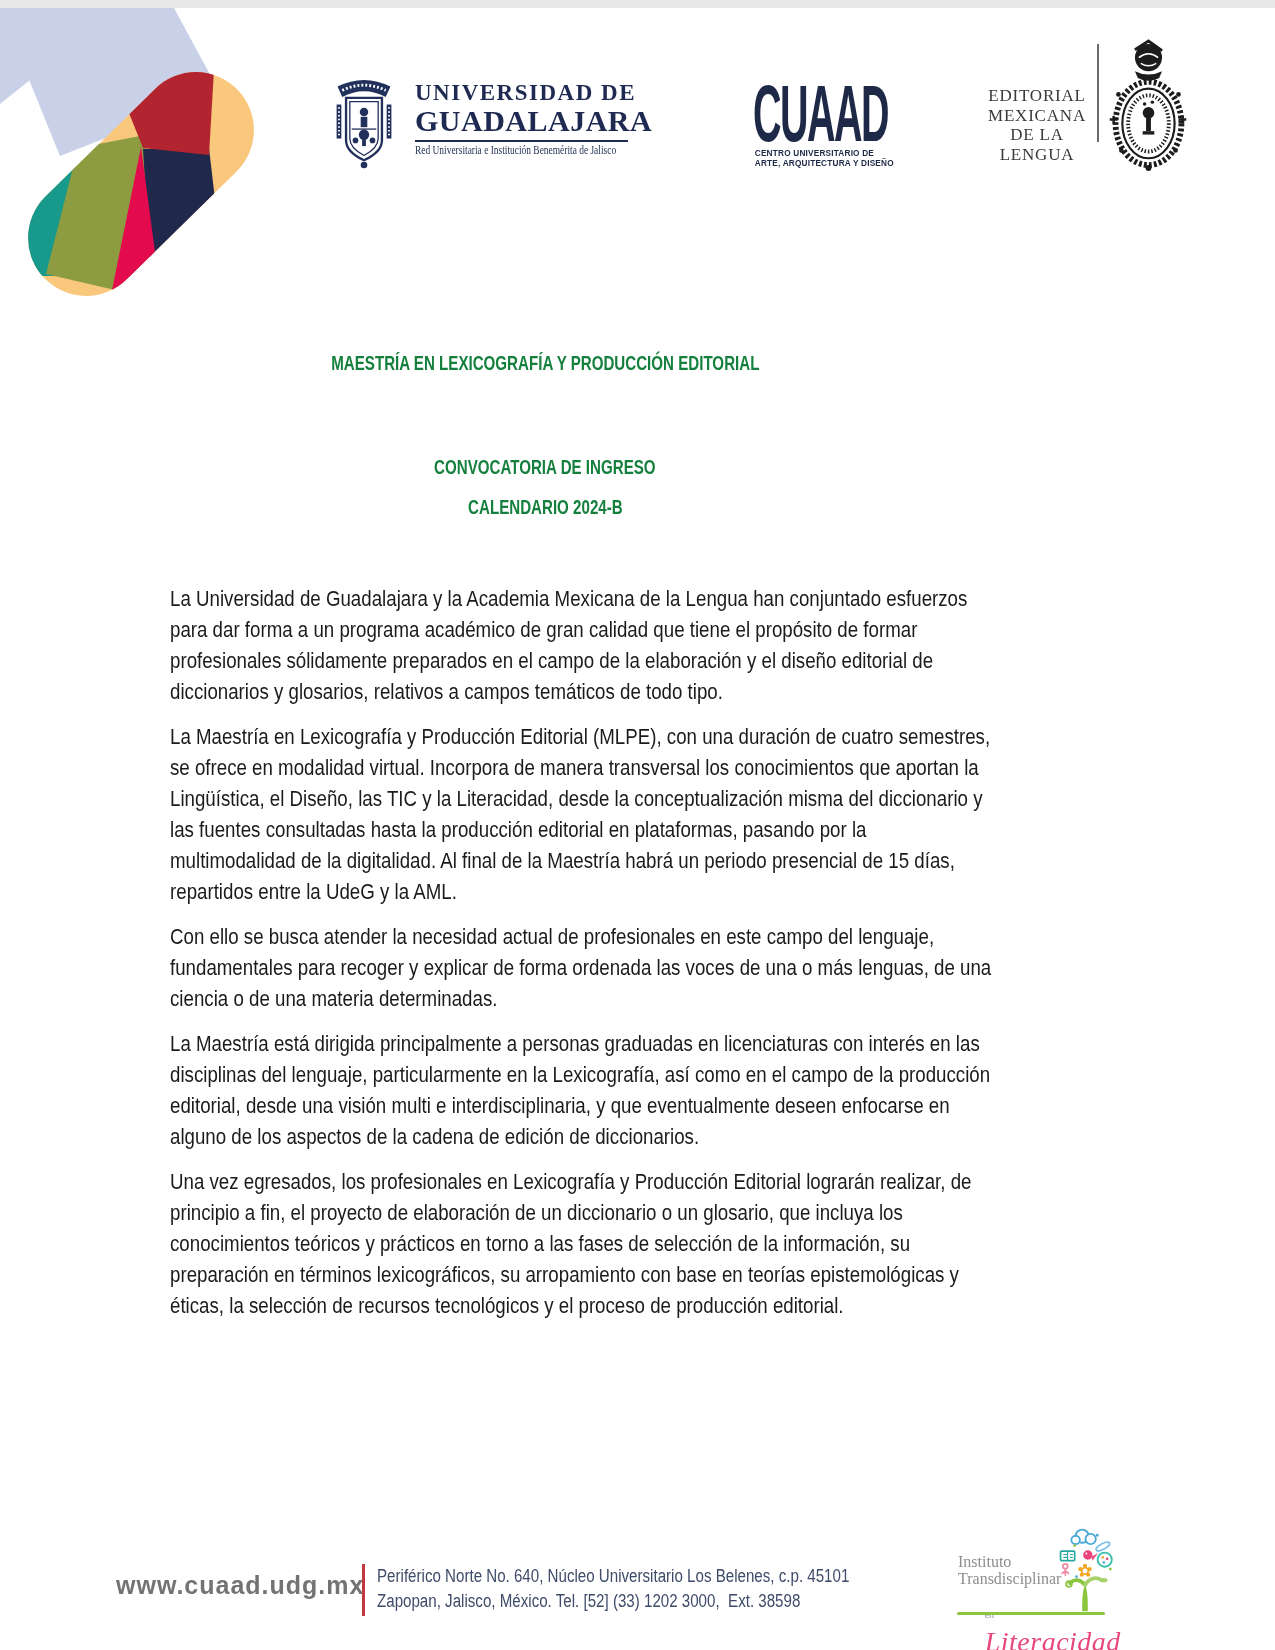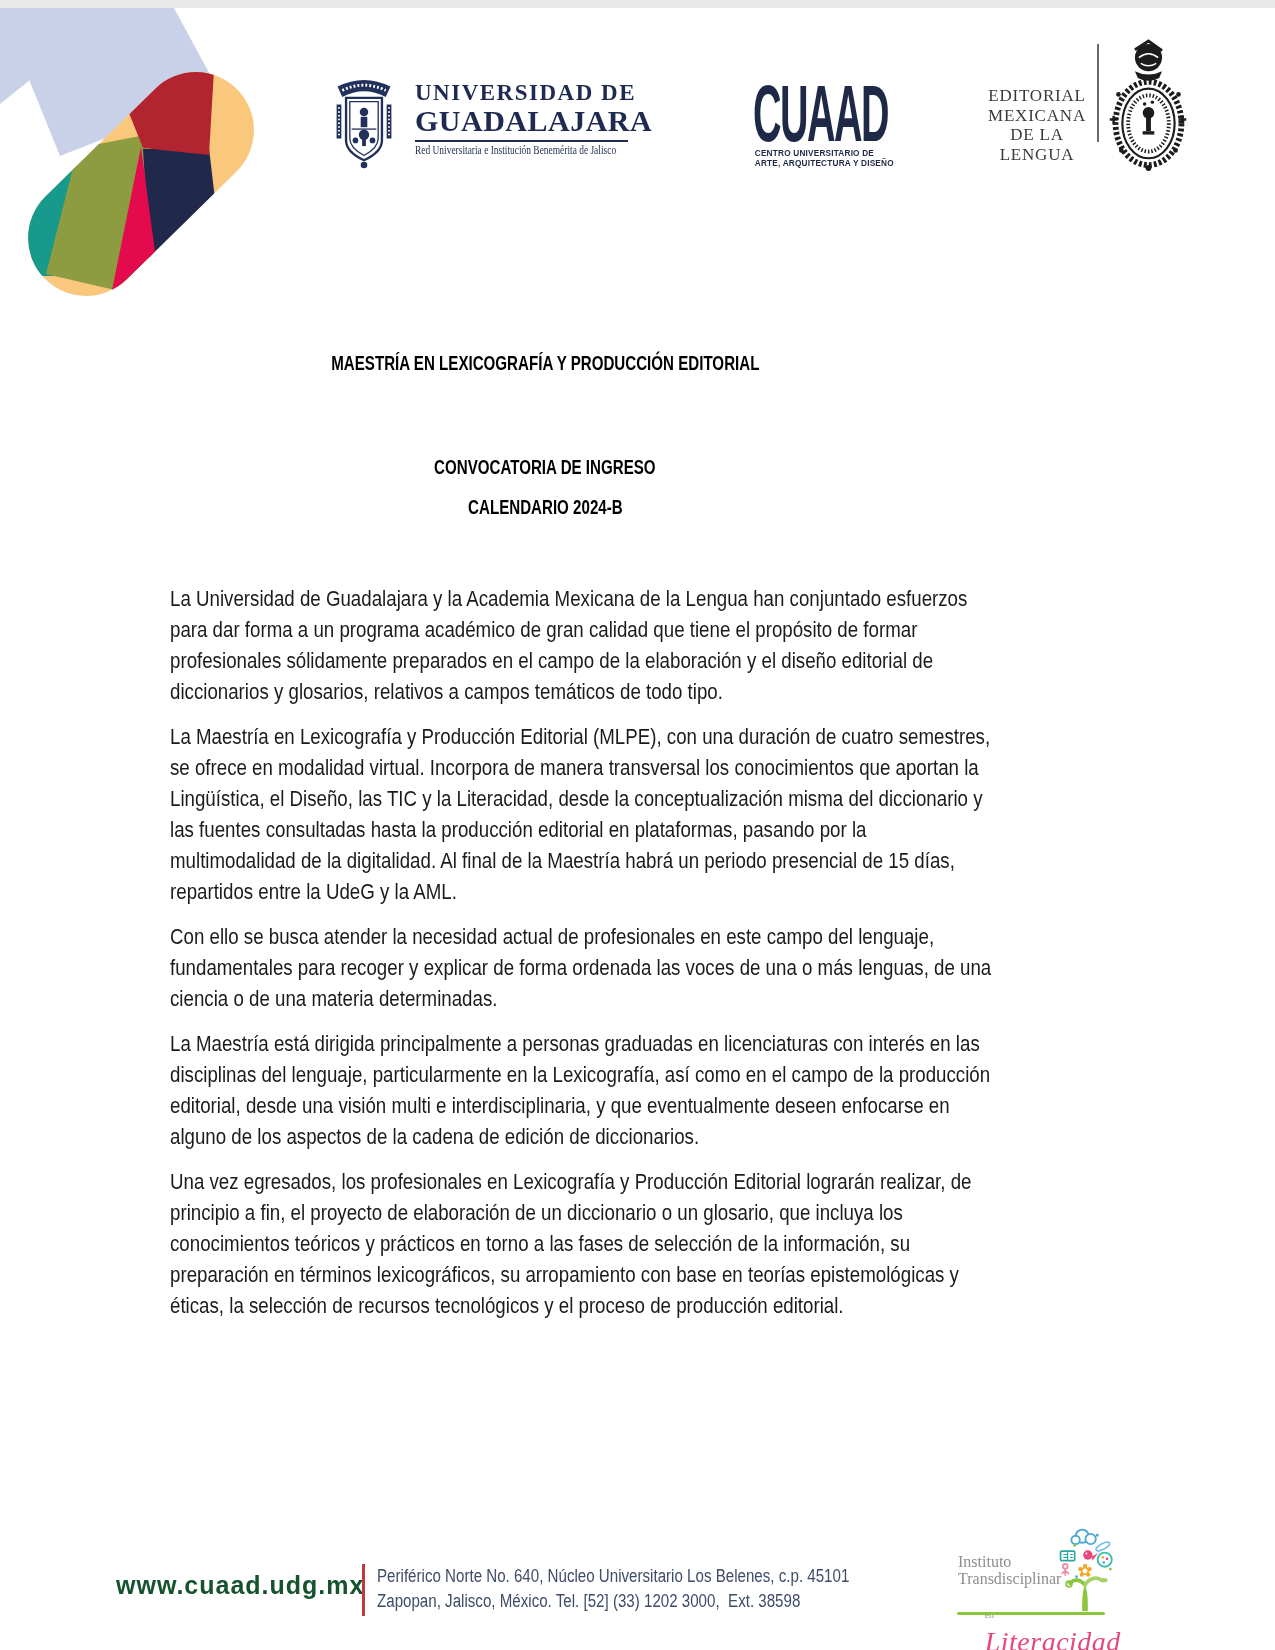--- a/index.html
+++ b/index.html
@@ -25,32 +25,32 @@
   .cuaad-sub{font-size:8.5px;font-weight:bold;letter-spacing:0.2px;line-height:10px;white-space:pre;
     transform:scaleX(0.97);transform-origin:center top;}
   #aml-text{left:986px;top:78px;width:102px;color:#3a3a3a;
     font-family:"Liberation Serif",serif;font-size:17px;line-height:19.5px;letter-spacing:0.8px;}
   .aml-line{display:block;text-align:center;white-space:pre;}
   .aml-line.last{text-align:center;}
   #aml-divider{left:1097px;top:36px;width:2px;height:98px;background:#6a6a6a;}
   #aml-seal{left:1102px;top:30px;}
 
   
-  .title-row{left:75px;width:940px;text-align:center;font-weight:bold;color:#000000;}
+  .title-row{left:75px;width:940px;text-align:center;font-weight:bold;color:#15803d;}
   .title-inner{display:inline-block;font-size:21px;line-height:28px;transform:scaleX(0.72);transform-origin:center top;white-space:pre;}
   #title-main{top:341px;}
   #title-sub1{top:445px;}
   #title-sub2{top:485px;}
 
   
   #body-text{left:170px;top:575px;width:1105px;transform:scaleX(0.85);transform-origin:left top;}
   #body-text p{margin:0 0 14px 0;font-size:22px;line-height:31px;white-space:pre;color:#1b1b1b;}
 
   
-  #footer-site{left:116px;top:1563px;font-size:25px;font-weight:600;letter-spacing:1px;color:#14532d;}
+  #footer-site{left:116px;top:1563px;font-size:25px;font-weight:600;letter-spacing:1px;color:#737373;}
   #footer-redline{left:362px;top:1556px;width:3px;height:52px;background:#c1393f;}
   #footer-address{left:377px;top:1556px;font-size:18px;line-height:25px;color:#3e4b69;
     transform:scaleX(0.84);transform-origin:left top;}
   #footer-address div{white-space:pre;}
   #itl-block{left:958px;top:1546px;width:100px;color:#8e8e8e;}
   .itl-serif{font-family:"Liberation Serif",serif;font-size:16px;line-height:16.5px;white-space:pre;}
   .itl-line3{margin-top:3px;white-space:pre;}
   .itl-en{font-family:"Liberation Serif",serif;font-size:10px;color:#9a9a9a;vertical-align:4px;}
   .itl-script{font-family:"Liberation Serif",serif;font-style:italic;font-size:28px;color:#e8477c;letter-spacing:0.5px;}
   #itl-tree{left:1054px;top:1518px;}

